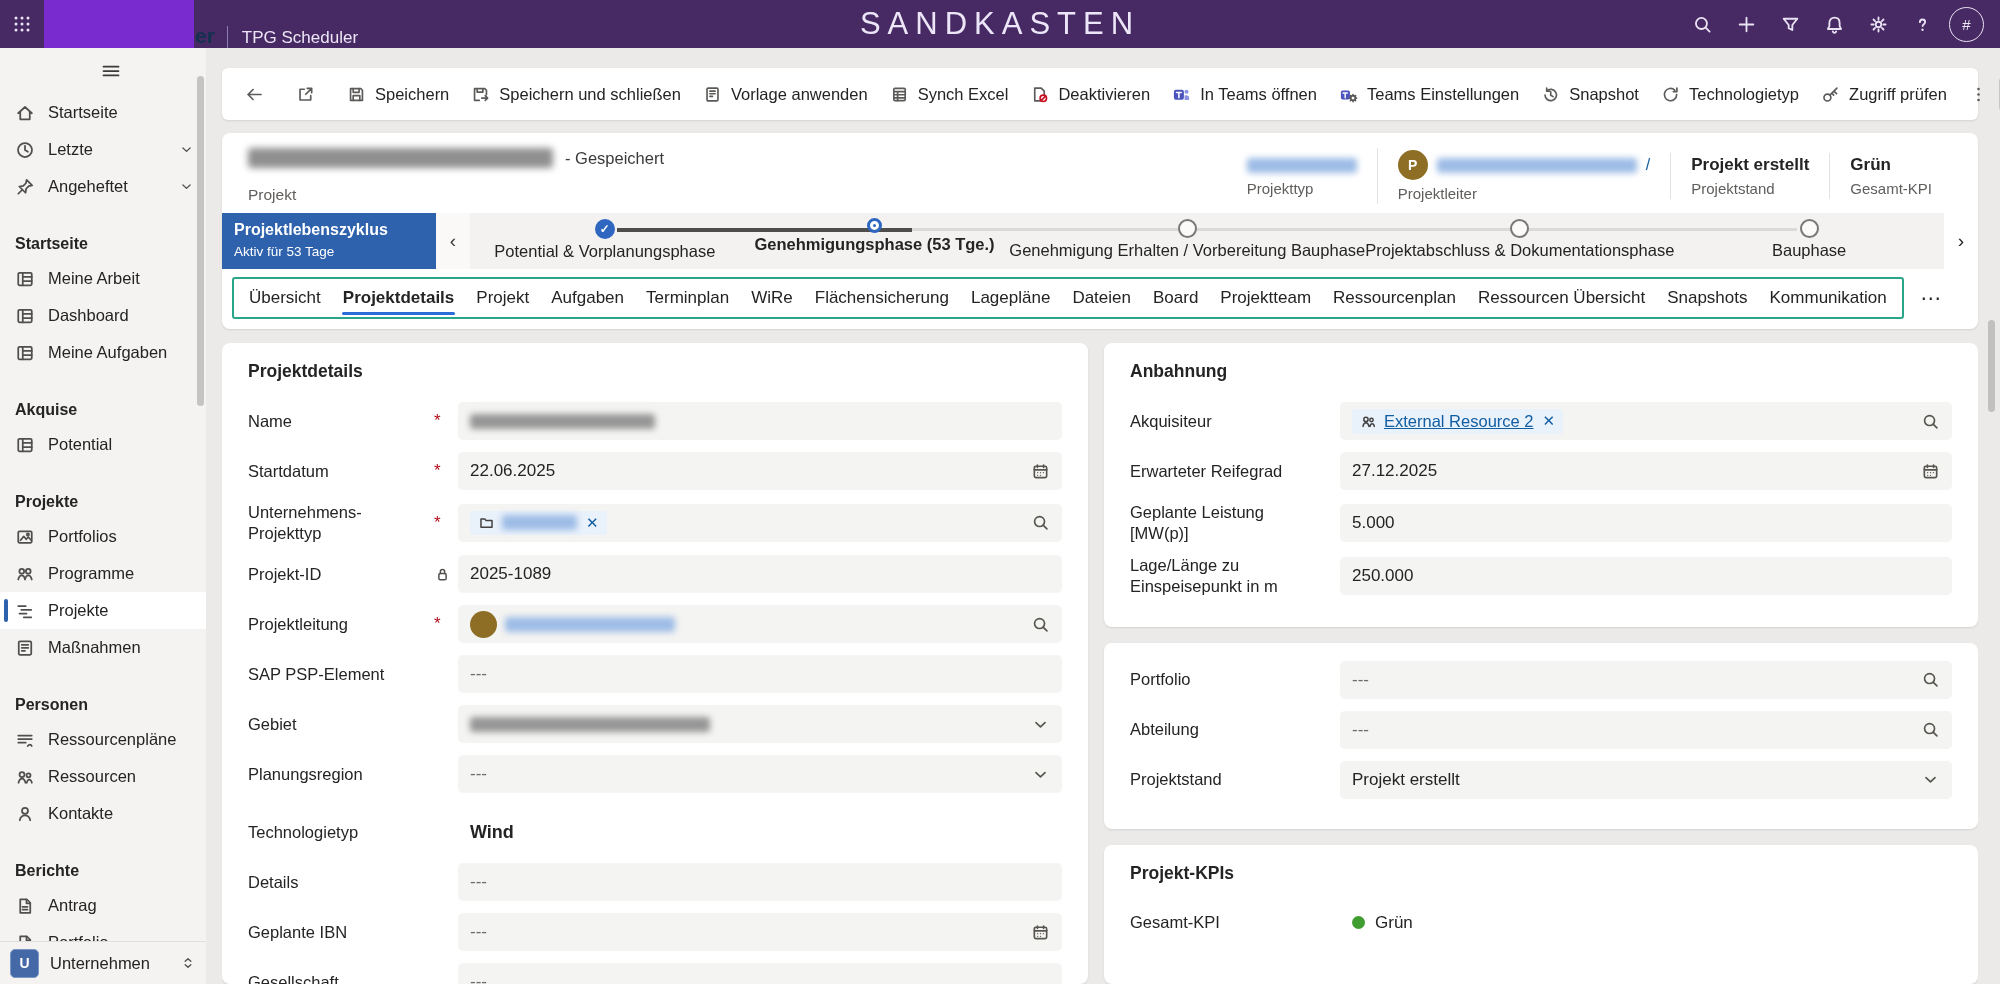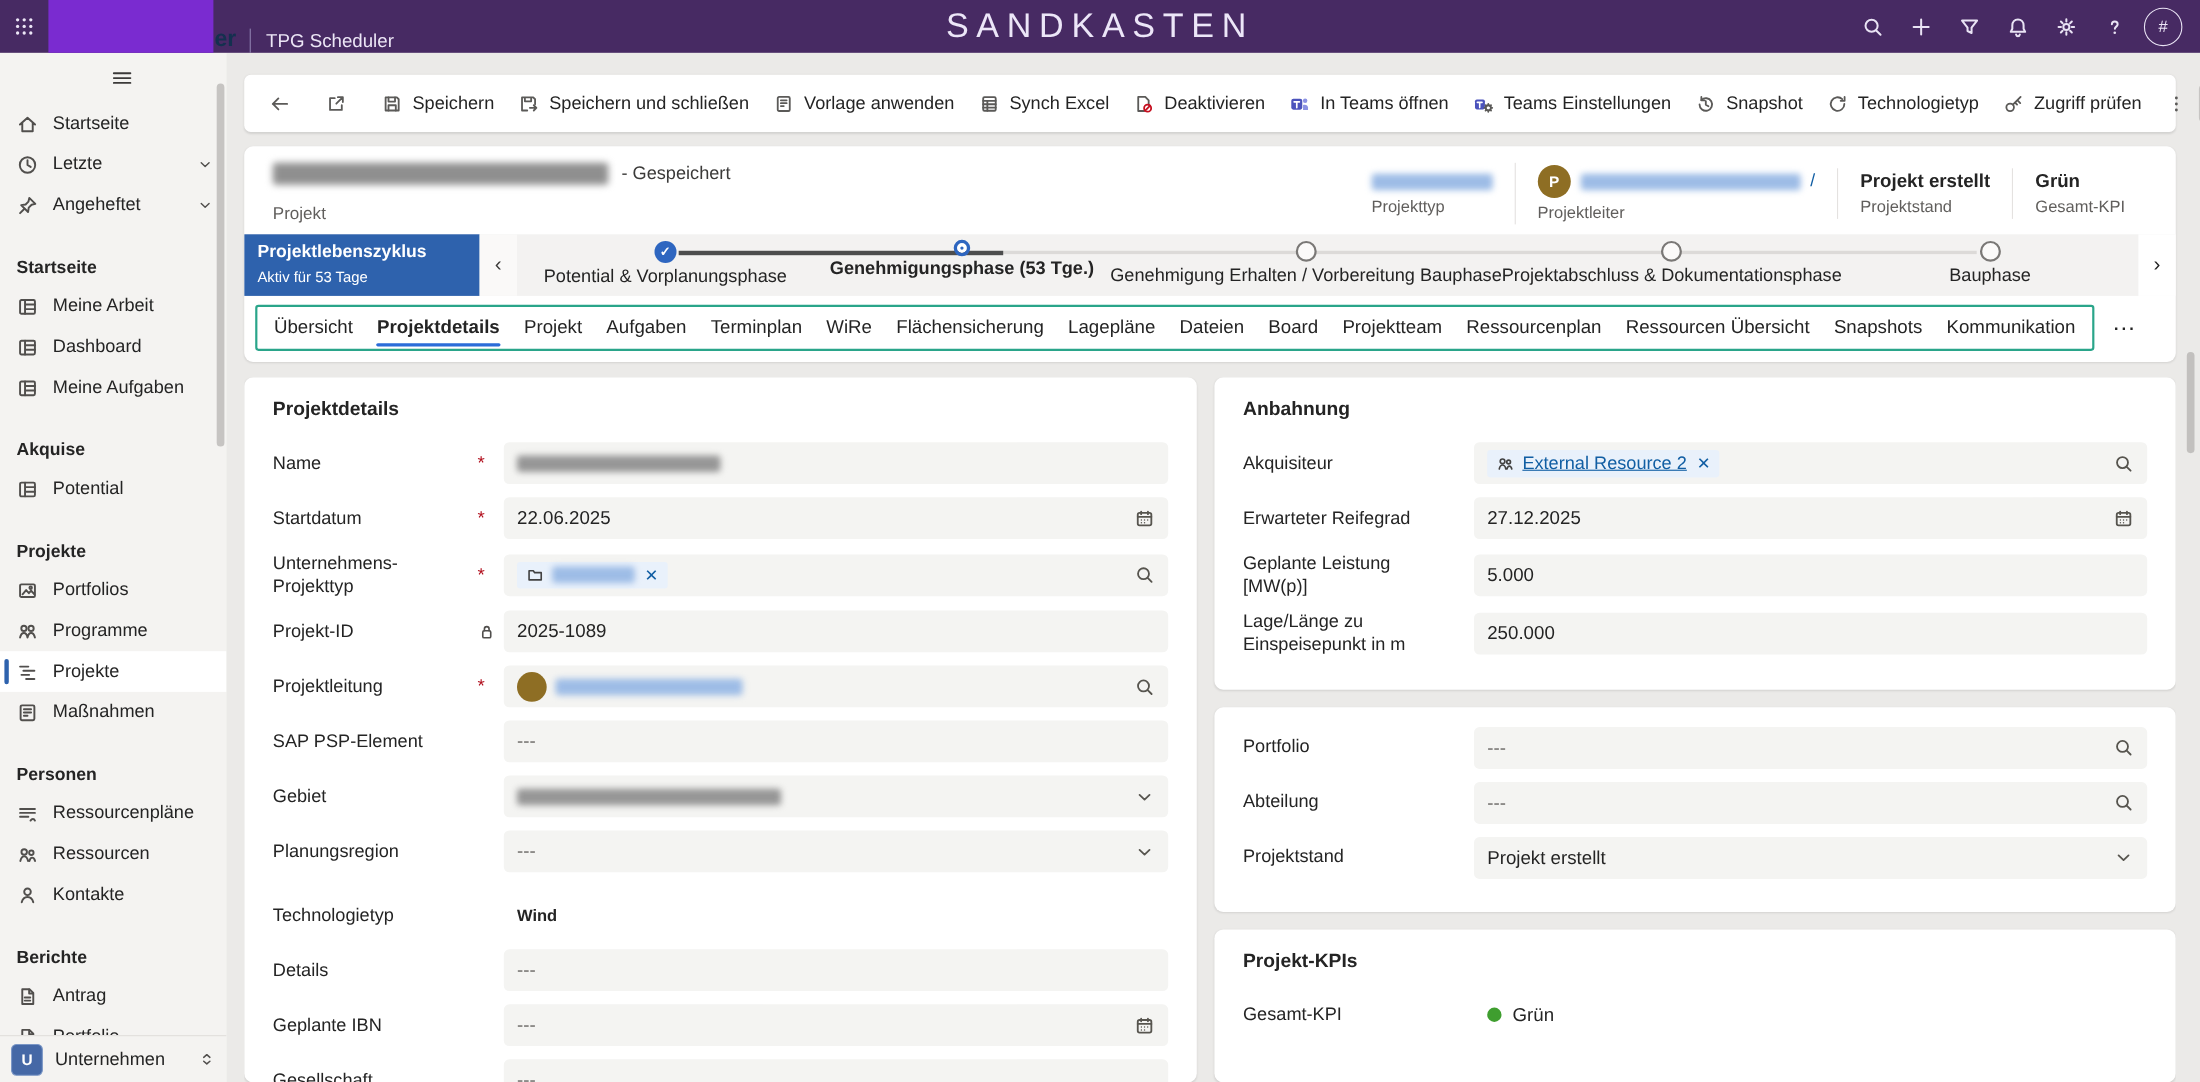--- a/index.html
+++ b/index.html
@@ -127,21 +127,21 @@
   .flabel{width:186px;flex-shrink:0;font-size:16.5px;line-height:1.25}
   .fmark{width:24px;flex-shrink:0;display:flex;align-items:center;color:#b10e1c;font-size:17px}
   .fmark .ic{color:#514f4d}
   .fmark .ic svg{width:17px;height:17px}
   .fbox{flex:1;min-width:0;height:38px;background:#f4f4f2;border-radius:5px;display:flex;align-items:center;
         padding:0 12px;gap:8px;cursor:text}
   .fval{font-size:17px;white-space:nowrap}
   .fval.dim{color:#6f6d6b}
   .ficon-right{margin-left:auto;color:#57554f;flex-shrink:0}
   .ficon-right svg{width:19px;height:19px}
-  .fplain{flex:1;font-size:15px;font-weight:600;padding-left:12px}
+  .fplain{flex:1;font-size:18px;font-weight:600;padding-left:12px}
   .fkpi{flex:1;display:flex;align-items:center;gap:10px;padding-left:12px}
   .kpi-dot{width:13px;height:13px;border-radius:50%}
   .ftag{display:flex;align-items:center;gap:7px;background:#e9f1fb;border-radius:3px;
         padding:3px 8px;font-size:16.5px;white-space:nowrap}
   .ftag .ic{color:#424242}
   .ftag .ic svg{width:17px;height:17px}
   .tlink{color:#115ea3;text-decoration:underline;cursor:pointer}
   .tx{color:#115ea3;font-size:15px;margin-left:2px;cursor:pointer}
   .favatar{width:27px;height:27px;border-radius:50%;background:#8e6e24;flex-shrink:0}
   .main-scroll{position:absolute;right:5px;top:272px;width:7px;height:92px;background:#c2c0be;border-radius:4px;cursor:pointer}

